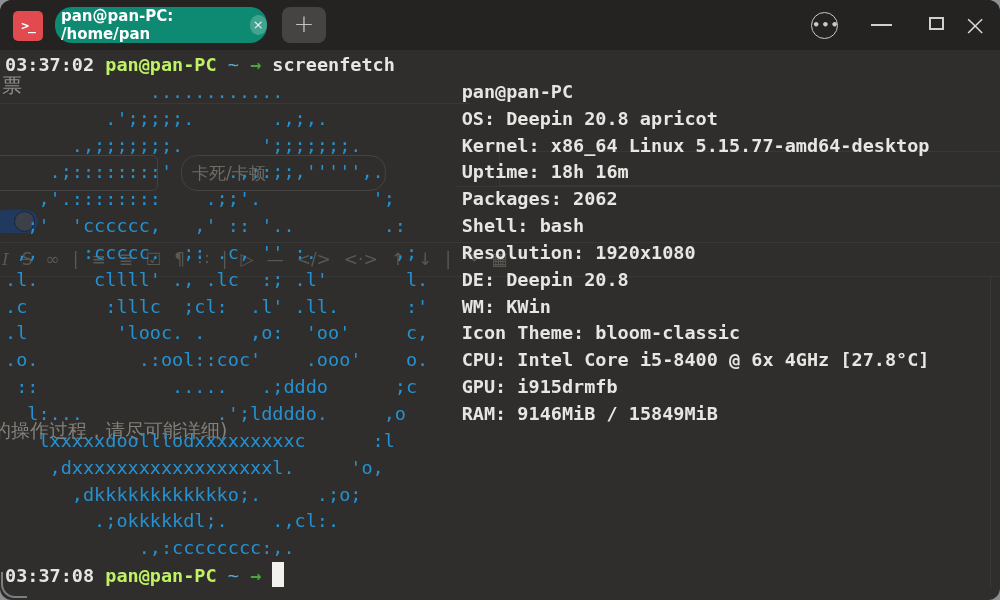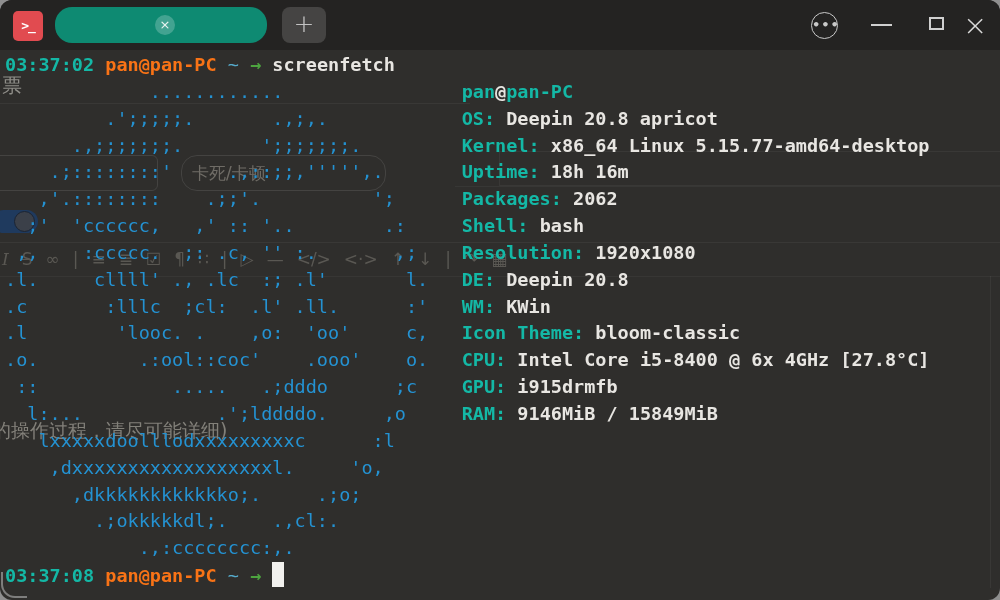--- a/index.html
+++ b/index.html
@@ -22,22 +22,22 @@
             border-radius:50%;color:#c9c9c9;font-size:13px;font-weight:bold;letter-spacing:1px;
             line-height:24px;text-align:center;box-sizing:border-box;}
   .ctl-min{position:absolute;left:871px;top:24px;width:21px;height:0;border-top:2px solid #d0d0d0;}
   .ctl-max{position:absolute;left:929px;top:17px;width:15px;height:13px;border:2px solid #d0d0d0;box-sizing:border-box;}
   .ctl-close{position:absolute;left:963px;top:7px;color:#d8d8d8;font-size:29px;font-weight:300;line-height:36px;}
 
   
   .screen{position:absolute;left:0;top:50px;right:0;bottom:0;}
   .term{position:absolute;left:5px;top:2px;z-index:2;margin:0;
         font-family:"DejaVu Sans Mono",monospace;font-size:18.5px;line-height:26.85px;white-space:pre;}
-  .c-fg{color:#e8e6e2;font-weight:bold;} .c-blue{color:#14b8a6;} .c-art{color:#2492d2;}
-  .c-red{color:#f97316;margin-top:16px;} .c-green{color:#4da43f;} .c-cyan{color:#56aacb;} .b{font-weight:bold;}
+  .c-fg{color:#e8e6e2;font-weight:bold;} .c-blue{color:#e5e5e5;} .c-art{color:#2492d2;}
+  .c-red{color:#bef264;margin-top:16px;} .c-green{color:#4da43f;} .c-cyan{color:#56aacb;} .b{font-weight:bold;}
   .cursor{display:inline-block;width:12px;height:25px;background:#f2f1ee;vertical-align:-5px;}
 
   
   .bleed{position:absolute;inset:0;z-index:1;color:#6f6c66;}
   .bl-txt{position:absolute;white-space:nowrap;}
   .bl-top-left{left:2px;top:22px;font-size:20px;color:rgba(168,166,160,0.8);}
   .bl-mid{left:503px;top:104px;font-size:19px;color:rgba(130,127,120,0.9);}
   .bl-lower{left:-8px;top:368px;font-size:19px;color:rgba(145,142,135,0.85);}
   .bl-chip1{position:absolute;left:-30px;top:105px;width:188px;height:36px;border:1px solid rgba(255,255,255,0.10);
             border-radius:6px;box-sizing:border-box;}
@@ -64,20 +64,21 @@
              border-bottom-left-radius:14px;}
 </style>
 </head>
 <body>
 
 <div class="window">
 
   <div class="titlebar">
     <div class="app-icon">&gt;_</div>
     <div class="tab">
+      <span class="tab-title">pan@pan-PC: /home/pan</span>
       <span class="tab-close">×</span>
     </div>
     <div class="newtab">+</div>
     <div class="ctl-menu">•••</div>
     <div class="ctl-min"></div>
     <div class="ctl-max"></div>
     <div class="ctl-close">×</div>
   </div>
 
   <div class="screen">

